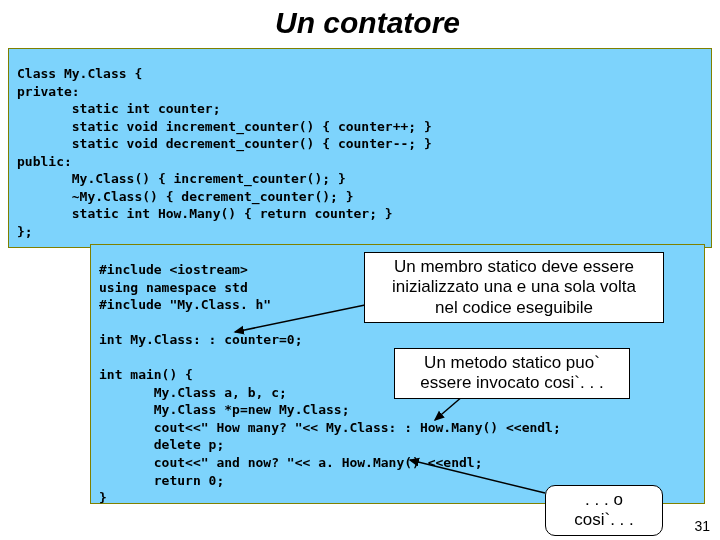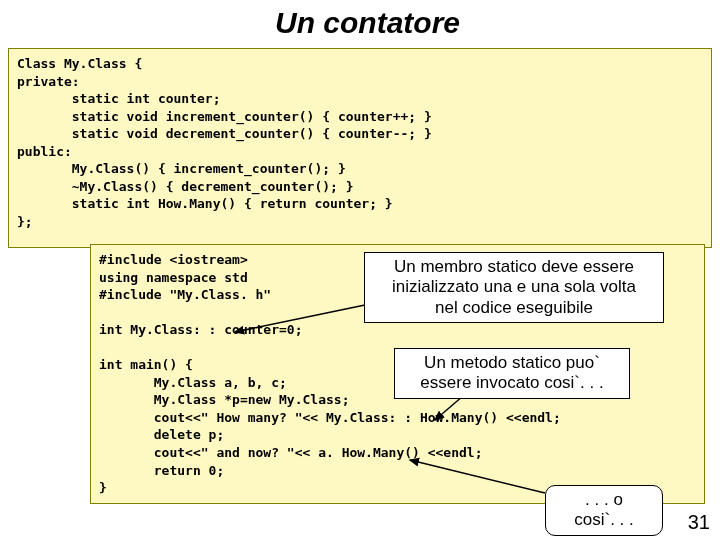--- a/index.html
+++ b/index.html
@@ -14,23 +14,23 @@
   }
   .slide-title {
     text-align: center;
     font-size: 30px;
     font-weight: bold;
     font-style: italic;
     padding: 6px 0 2px 15px;
   }
   .code-box-outer {
     position: absolute;
-    background: #fef9c3;
+    background: #7dd3fc;
     border: 1px solid #808000;
-    padding: 6px 8px;
+    padding: 16px 8px;
     font-family: "DejaVu Sans Mono","Courier New",monospace;
     font-weight: bold;
     font-size: 13px;
     line-height: 1.35;
     white-space: pre;
   }
   .code-top {
     left: 8px;
     top: 48px;
     width: 704px;
@@ -57,21 +57,21 @@
     z-index: 5;
     white-space: normal;
   }
   .note1 { left: 364px; top: 252px; width: 300px; }
   .note2 { left: 394px; top: 348px; width: 236px; }
   .note3 { left: 545px; top: 485px; width: 118px; border-radius: 10px; }
   .page-num {
     position: absolute;
     right: 10px;
     bottom: 6px;
-    font-size: 20px;
+    font-size: 14px;
     z-index: 6;
   }
   svg.arrow {
     position: absolute;
     z-index: 4;
     pointer-events: none;
   }
 </style>
 </head>
 <body>

